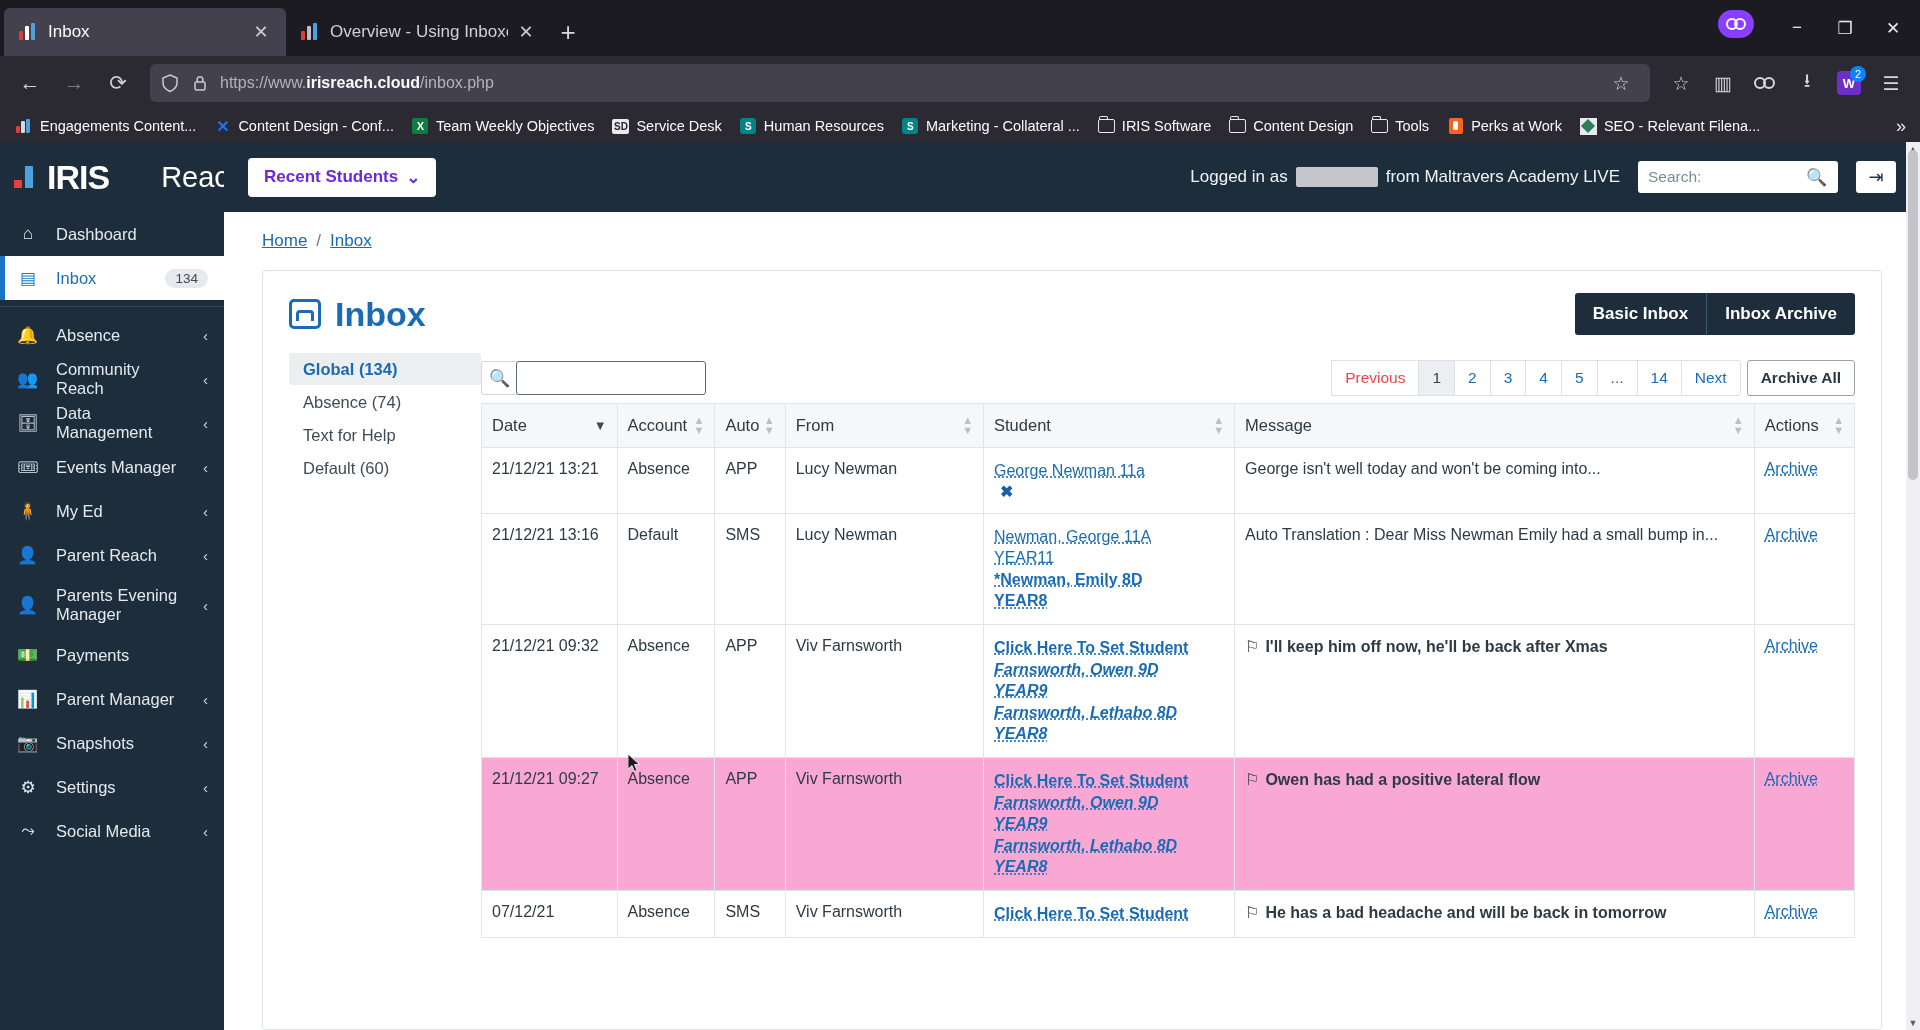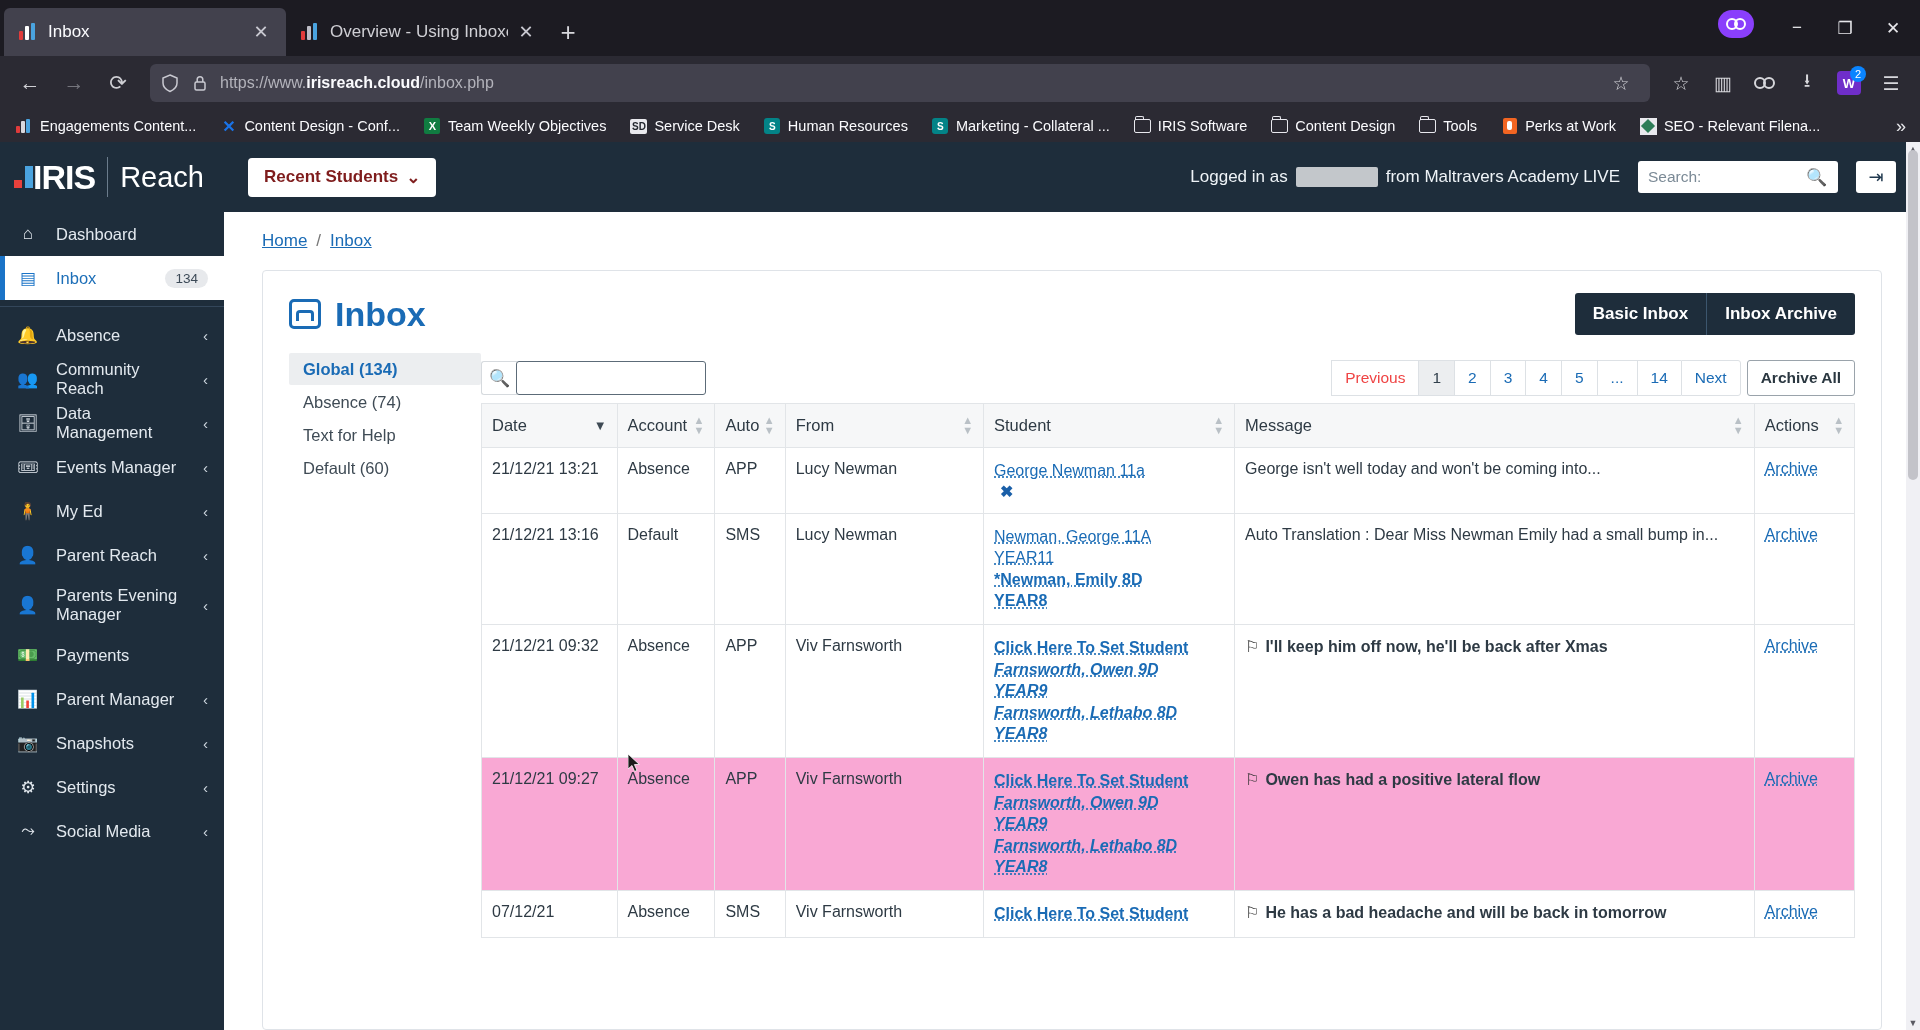--- a/index.html
+++ b/index.html
@@ -62,21 +62,21 @@
   .iconbtn { width: 38px; height: 38px; display:flex; align-items:center; justify-content:center;
              color:#d7d7dc; font-size: 19px; position: relative; }
   .dl-badge {
     position:absolute; top:2px; right:2px; min-width: 16px; height:16px; border-radius: 8px;
     background:#0a84ff; color:#fff; font-size:11px; display:flex; align-items:center; justify-content:center;
     padding: 0 3px;
   }
   .ext-purple { width: 24px; height: 24px; border-radius: 4px; background:#6f2ec9; display:flex;
                 align-items:center;justify-content:center;color:#fff;font-size:13px;font-weight:700;}
 
-  .bookmarks { height: 32px; background: #2b2a33; display: flex; align-items: center; padding: 0 8px; gap: 8px; overflow: hidden;}
+  .bookmarks { height: 32px; background: #2b2a33; display: flex; align-items: center; padding: 0 8px; gap: 2px; overflow: hidden;}
   .bm { display: flex; align-items: center; gap: 7px; padding: 4px 8px; border-radius: 4px;
         color: #fbfbfe; font-size: 14.5px; white-space: nowrap; }
   .bm .bmico { width: 17px; height: 17px; flex: 0 0 17px; display:flex; align-items:center; justify-content:center;}
   .bm-chev { margin-left: auto; color: #e6e6ea; font-size: 18px; padding-right: 6px; }
   .ico-bars { position: relative; width: 17px; height: 14px; }
   .ico-bars i { position:absolute; bottom:0; width:4px; border-radius:1px;}
   .ico-bars i:nth-child(1){left:0;height:7px;background:#e03b3b;}
   .ico-bars i:nth-child(2){left:5px;height:12px;background:#d8d8de;}
   .ico-bars i:nth-child(3){left:10px;height:14px;background:#4aa3df;}
   .ico-x { color:#1a73e8; font-size: 16px; font-weight:700; }
@@ -92,21 +92,21 @@
   .ico-perks { width:14px;height:16px;background:#f26522;border-radius:2px; position:relative;}
   .ico-perks:after{content:"";position:absolute;top:3px;left:4.5px;width:5px;height:9px;background:#fff;border-radius:2px;}
   .ico-seo { width:17px;height:17px;background:#e9e9ee;display:flex;align-items:center;justify-content:center;}
   .ico-seo span{display:block;width:10px;height:10px;background:#2e7d58;transform:rotate(45deg);}
 
   
   .viewport { flex: 1 1 auto; background: #ffffff; display: flex; position: relative; overflow: hidden; }
 
   
   .sidebar { width: 224px; flex: 0 0 224px; background: #1e2d3b; color: #dfe6ec; display:flex; flex-direction:column;}
-  .brand { height: 70px; display: flex; align-items: center; padding-left: 14px; }
+  .brand { height: 70px; display: flex; align-items: center; padding-left: 14px; gap: 14px; }
   .brand-logo { display:flex; align-items:flex-end; gap:3px; }
   .brand-logo .sq { width:8px; height:8px; background:#e8413c; }
   .brand-logo .sq2 { width:8px; height:22px; background:#4aa3df; }
   .brand-iris { color:#fff; font-size: 34px; font-weight: 800; letter-spacing:-1px; line-height: 0.9; }
   .brand-div { width:1px; height: 40px; background:#6b7c8c; margin: 0 12px; }
   .brand-reach { color:#fff; font-size: 29px; font-weight: 400; }
   .navlist { flex: 1 1 auto; }
   .navitem {
     height: 44px; display:flex; align-items:center; gap: 16px; padding: 0 16px;
     font-size: 16.5px; color: #e3e9ef; position: relative;
@@ -126,21 +126,21 @@
   .nav-sep { height: 1px; background:#33465a; margin: 6px 0; }
   .navitem.tall { height: 56px; }
   .navitem.tall .nlabel { line-height: 1.15; }
 
   
   .content { flex: 1 1 auto; background: #ffffff; display: flex; flex-direction: column; overflow: hidden; position:relative;}
   .topbar {
     height: 70px; background: #1e2d3b; display:flex; align-items:center; padding: 0 24px; gap: 18px;
   }
   .recent-btn {
-    background:#fff; color:#7f1d1d; border-radius: 4px; padding: 9px 16px; font-size: 17px;
+    background:#fff; color:#6d28d9; border-radius: 4px; padding: 9px 16px; font-size: 17px;
     display:flex; align-items:center; gap: 8px; font-weight: 600;
   }
   .loggedin { margin-left: auto; color:#eef3f7; font-size: 17px; display:flex; align-items:center; gap:8px;}
   .redact { display:inline-block; width: 82px; height: 20px; background:#c3c7cb; border-radius:2px; }
   .searchbox {
     width: 200px; height: 32px; background:#fff; border-radius: 3px; display:flex; align-items:center;
     padding: 0 10px; color:#7b8a96; font-size: 15.5px; gap: 6px;
   }
   .searchbox .sq { margin-left:auto; color:#20384e; font-size: 17px;}
   .logout-btn { width: 40px; height: 32px; background:#fff; border-radius:3px; display:flex;

